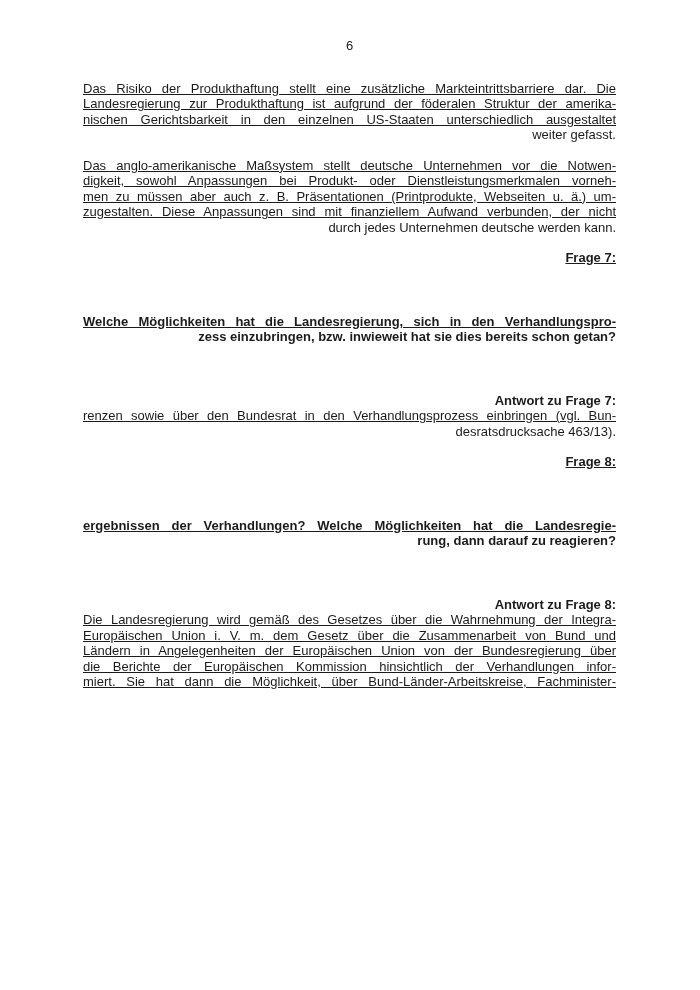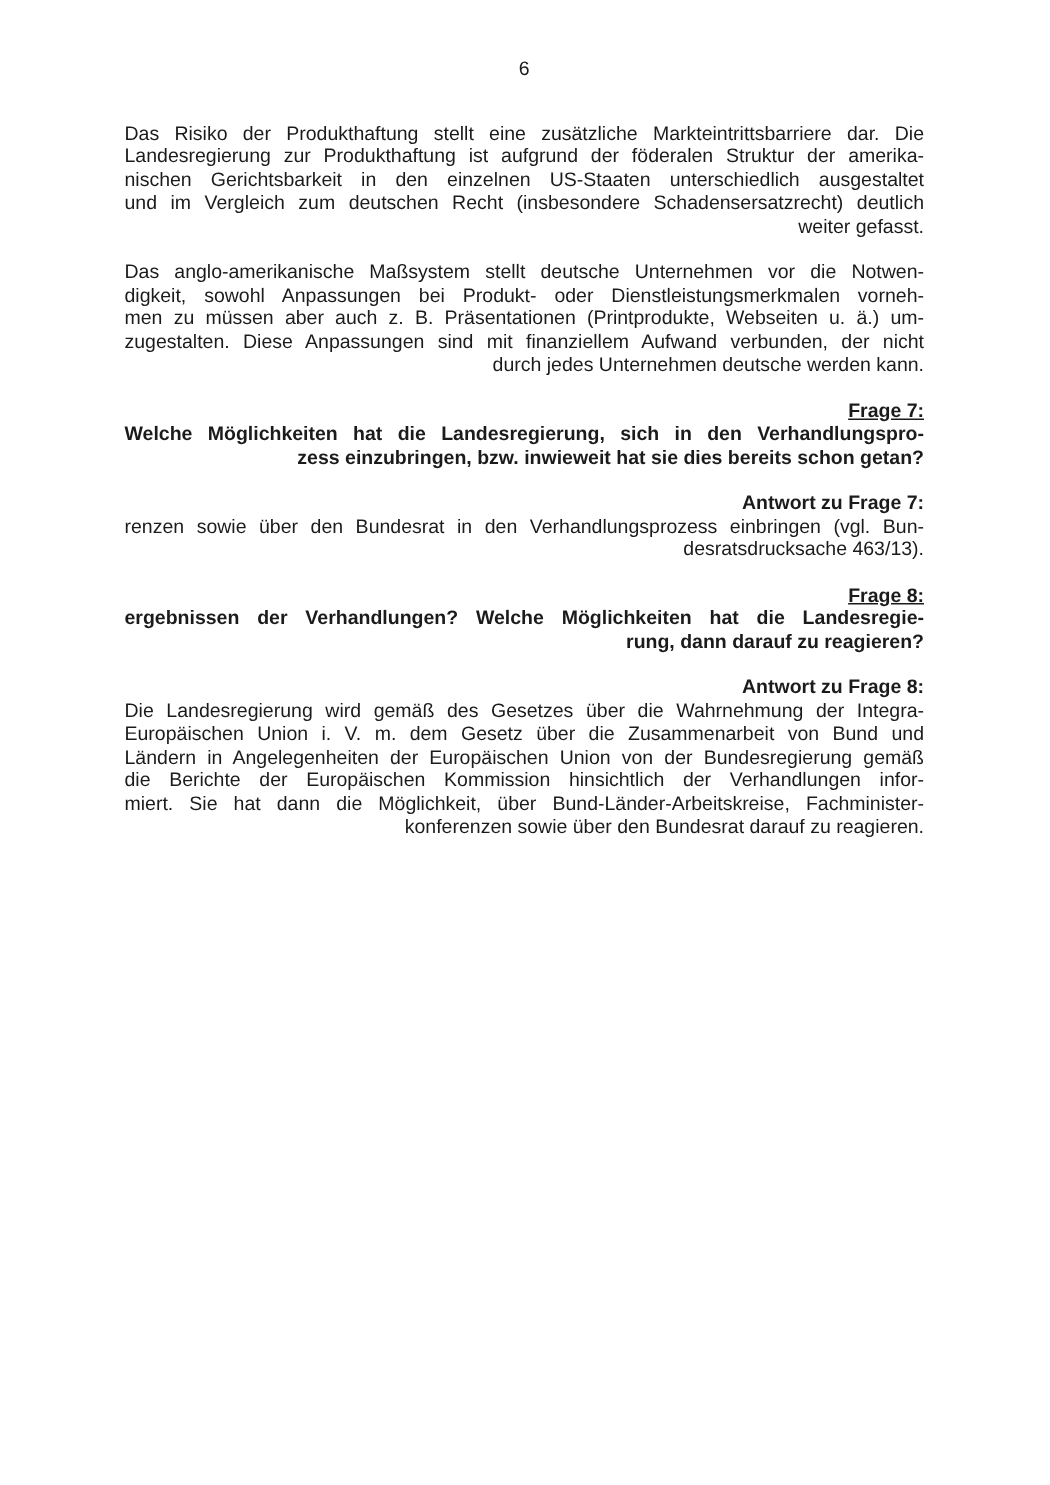--- a/index.html
+++ b/index.html
@@ -30,40 +30,41 @@
   .content .block.question-heading {
     margin-top: 7px;
     text-decoration: underline;
   }
   .content .block.question-heading,
   .content .block.answer-heading {
     margin-bottom: 0;
   }
   .block.bold {
     font-weight: bold;
+    margin-top: 48px;
   }
   .line {
     text-align: right;
   }
   .line.just {
     text-align: justify;
     text-align-last: justify;
+    text-decoration: underline;
   }
 </style>
 </head>
 <body>
 
 <div class="page">
   <div class="page-number">6</div>
   <div class="content">
       <div class="block paragraph">
         <div class="line just">Das Risiko der Produkthaftung stellt eine zusätzliche Markteintrittsbarriere dar. Die</div>
         <div class="line just">Landesregierung zur Produkthaftung ist aufgrund der föderalen Struktur der amerika-</div>
         <div class="line just">nischen Gerichtsbarkeit in den einzelnen US-Staaten unterschiedlich ausgestaltet</div>
-        <div class="line just">und im Vergleich zum deutschen Recht (insbesondere Schadensersatzrecht) deutlich</div>
         <div class="line">weiter gefasst.</div>
       </div>
       <div class="block paragraph">
         <div class="line just">Das anglo-amerikanische Maßsystem stellt deutsche Unternehmen vor die Notwen-</div>
         <div class="line just">digkeit, sowohl Anpassungen bei Produkt- oder Dienstleistungsmerkmalen vorneh-</div>
         <div class="line just">men zu müssen aber auch z. B. Präsentationen (Printprodukte, Webseiten u. ä.) um-</div>
         <div class="line just">zugestalten. Diese Anpassungen sind mit finanziellem Aufwand verbunden, der nicht</div>
         <div class="line">durch jedes Unternehmen deutsche werden kann.</div>
       </div>
       <div class="block question-heading bold">
@@ -86,19 +87,18 @@
       <div class="block question bold">
         <div class="line just">ergebnissen der Verhandlungen? Welche Möglichkeiten hat die Landesregie-</div>
         <div class="line">rung, dann darauf zu reagieren?</div>
       </div>
       <div class="block answer-heading bold">
         <div class="line">Antwort zu Frage 8:</div>
       </div>
       <div class="block answer">
         <div class="line just">Die Landesregierung wird gemäß des Gesetzes über die Wahrnehmung der Integra-</div>
         <div class="line just">Europäischen Union i. V. m. dem Gesetz über die Zusammenarbeit von Bund und</div>
-        <div class="line just">Ländern in Angelegenheiten der Europäischen Union von der Bundesregierung gemäß</div>
+        <div class="line just">Ländern in Angelegenheiten der Europäischen Union von der Bundesregierung über</div>
         <div class="line just">die Berichte der Europäischen Kommission hinsichtlich der Verhandlungen infor-</div>
         <div class="line just">miert. Sie hat dann die Möglichkeit, über Bund-Länder-Arbeitskreise, Fachminister-</div>
-        <div class="line">konferenzen sowie über den Bundesrat darauf zu reagieren.</div>
       </div>
     </div>
 </div>
 
 </body></html>

